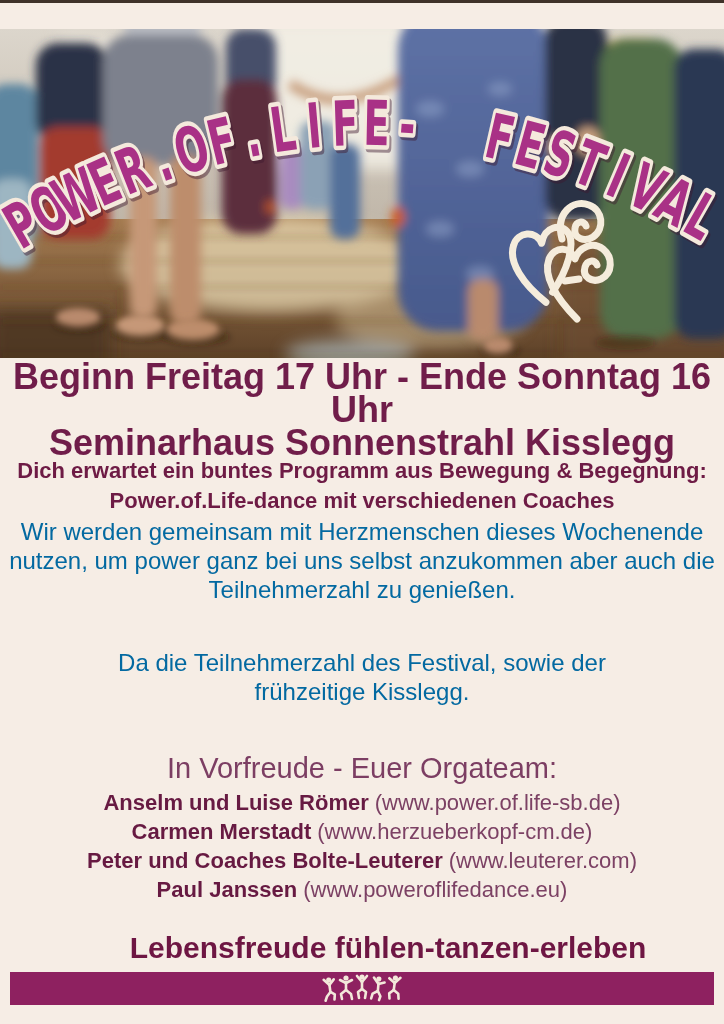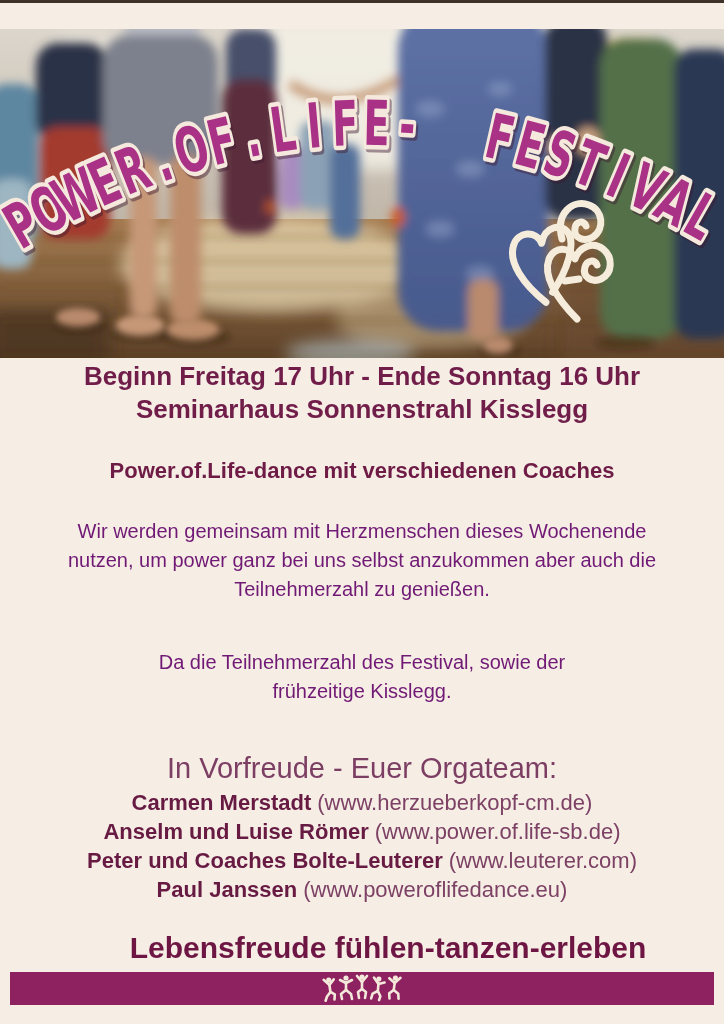--- a/index.html
+++ b/index.html
@@ -11,23 +11,23 @@
   .hero{position:absolute;top:29px;left:0;width:724px;height:329px;overflow:hidden;background:#c9c0b4;}
   .hero svg{position:absolute;left:0;top:0;}
   #title-svg{overflow:hidden;}
   .arc-letter{font-family:"DejaVu Sans",sans-serif;font-weight:700;font-size:62px;
               fill:#a93186;stroke:#f4e9dc;stroke-width:9px;paint-order:stroke;
               stroke-linejoin:round;text-anchor:middle;}
   .arc-group{filter:drop-shadow(2px 3px 0 rgba(61,25,47,.45));}
 
   
   .center{position:absolute;left:0;width:100%;text-align:center;}
-  .schedule{top:360px;font-size:26px;line-height:33px;font-weight:bold;color:#701d4a;}
+  .schedule{top:360px;font-size:36px;line-height:33px;font-weight:bold;color:#701d4a;}
   .program-bold{top:456px;font-size:22px;line-height:30px;font-weight:bold;color:#6e1b45;}
-  .para{font-size:20px;line-height:29px;color:#701a75;}
+  .para{font-size:24px;line-height:29px;color:#0369a1;}
   .para1{top:517px;}
   .para2{top:648px;}
   .team-intro{top:752px;font-size:29px;color:#7c3e63;}
   .team-list{top:788px;font-size:22px;line-height:29px;color:#7c4164;}
   .team-list .name{font-weight:bold;color:#671a42;margin-right:6px;}
   .slogan{top:931px;font-size:30px;font-weight:bold;color:#6e1643;padding-left:26px;}
 
   
   .footer-bar{position:absolute;top:972px;left:10px;width:704px;height:33px;background:#8e2160;
               display:flex;align-items:center;justify-content:center;}
@@ -170,41 +170,42 @@
       </g>
     </svg>
   </div>
 
   <div class="center schedule">
     <div>Beginn Freitag 17 Uhr - Ende Sonntag 16 Uhr</div>
     <div>Seminarhaus Sonnenstrahl Kisslegg</div>
   </div>
 
   <div class="center program-bold">
+    <div>Dich erwartet ein buntes Programm aus Bewegung &amp; Begegnung:</div>
     <div>Power.of.Life-dance mit verschiedenen Coaches</div>
   </div>
 
   <div class="center para para1">
     <div>Wir werden gemeinsam mit Herzmenschen dieses Wochenende</div>
     <div>nutzen, um power ganz bei uns selbst anzukommen aber auch die</div>
     <div>Teilnehmerzahl zu genießen.</div>
   </div>
 
   <div class="center para para2">
     <div>Da die Teilnehmerzahl des Festival, sowie der</div>
     <div>frühzeitige Kisslegg.</div>
   </div>
 
   <div class="center team-intro">In Vorfreude - Euer Orgateam:</div>
   <div class="center team-list">
     <div>
+      <span class="name">Anselm und Luise Römer</span><span class="site">(www.power.of.life-sb.de)</span>
+    </div>
+    <div>
       <span class="name">Carmen Merstadt</span><span class="site">(www.herzueberkopf-cm.de)</span>
-    </div>
-    <div>
-      <span class="name">Anselm und Luise Römer</span><span class="site">(www.power.of.life-sb.de)</span>
     </div>
     <div>
       <span class="name">Peter und Coaches Bolte-Leuterer</span><span class="site">(www.leuterer.com)</span>
     </div>
     <div>
       <span class="name">Paul Janssen</span><span class="site">(www.poweroflifedance.eu)</span>
     </div>
   </div>
 
   <div class="center slogan">Lebensfreude fühlen-tanzen-erleben</div>

